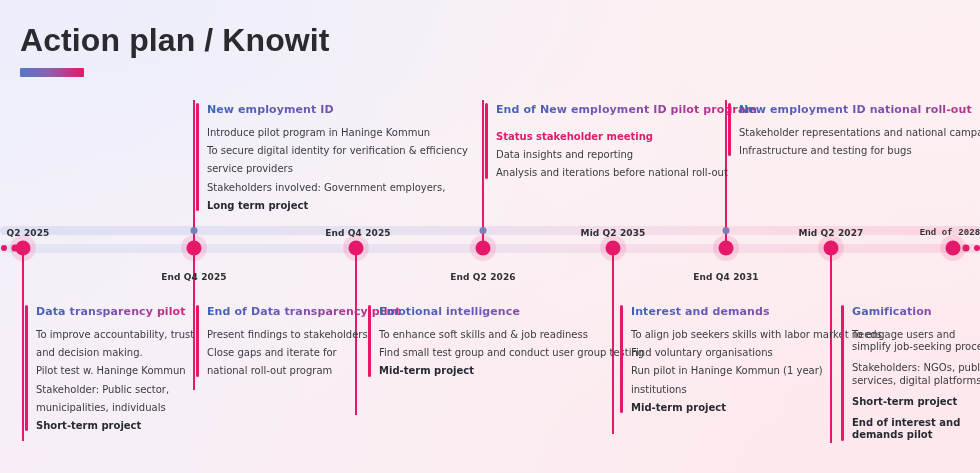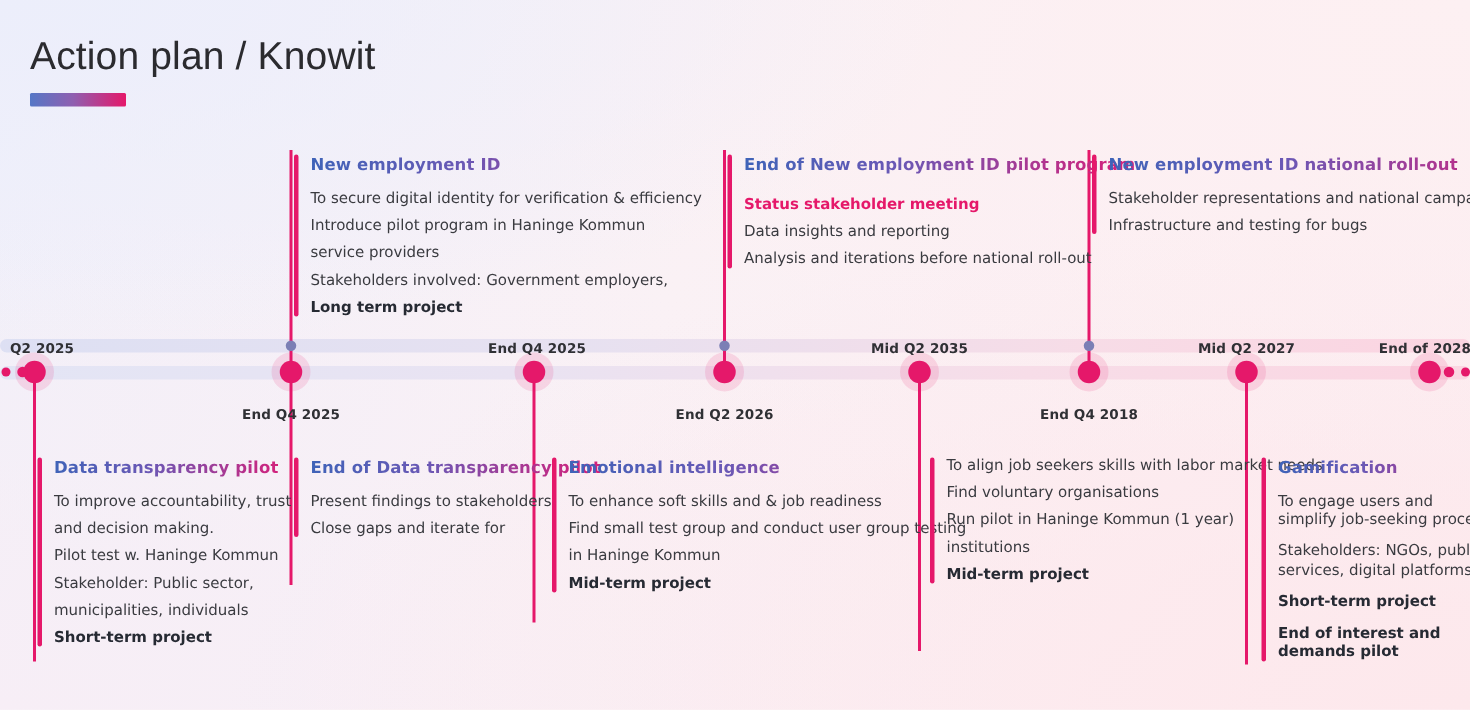--- a/index.html
+++ b/index.html
@@ -14,22 +14,22 @@
       radial-gradient(120% 90% at 0% 0%, #eceefb 0%, rgba(236,238,251,0) 55%),
       radial-gradient(120% 110% at 100% 0%, #fdf0f2 0%, rgba(253,240,242,0) 60%),
       radial-gradient(130% 110% at 100% 100%, #fde8ec 0%, rgba(253,232,236,0) 65%),
       radial-gradient(120% 110% at 0% 100%, #f7eef6 0%, rgba(247,238,246,0) 65%),
       linear-gradient(110deg,#f0f0fa 0%,#faf1f5 45%,#fdecf0 100%);
   }
 
   
   #title-block{position:absolute;left:20px;top:22px;}
   #page-title{
-    font-size:26px;color:#2b2b2f;letter-spacing:.1px;
-    font-family:"Liberation Sans","DejaVu Sans",sans-serif;font-weight:400;
+    font-size:32px;color:#2b2b2f;letter-spacing:.1px;
+    font-family:"Liberation Sans","DejaVu Sans",sans-serif;font-weight:700;
     white-space:nowrap;
   }
   #title-rule{
     margin-top:9px;width:64px;height:9px;border-radius:1px;
     background:linear-gradient(90deg,#5577c6 0%,#8f5fb0 45%,#e5186a 100%);
   }
 
   
   #axis{position:absolute;left:0;top:244px;width:980px;height:9px;
     background:linear-gradient(90deg,#e3e5f5 0%,#e9e3f2 35%,#f7dde8 70%,#fbd6e2 100%);
@@ -141,32 +141,32 @@
       <div class="enddot" style="left: 4px; top: 248px; width: 6px; height: 6px;"></div>
       <div class="enddot" style="left: 15px; top: 248px; width: 7px; height: 7px;"></div>
       <div class="enddot" style="left: 966px; top: 248px; width: 7px; height: 7px;"></div>
       <div class="enddot" style="left: 977px; top: 248px; width: 6px; height: 6px;"></div>
     </div>
   <div id="axis-labels-layer">
       <div class="axis-label above" style="left: 28px; top: 228px;">Q2 2025</div>
       <div class="axis-label above" style="left: 358px; top: 228px;">End Q4 2025</div>
       <div class="axis-label above" style="left: 613px; top: 228px;">Mid Q2 2035</div>
       <div class="axis-label above" style="left: 831px; top: 228px;">Mid Q2 2027</div>
-      <div class="axis-label above" style="left: 950px; top: 228px;">End of 2028</div>
+      <div class="axis-label above" style="left: 950px; top: 228px; font-family: Liberation Mono, monospace;">End of 2028</div>
       <div class="axis-label below" style="left: 194px; top: 272px;">End Q4 2025</div>
       <div class="axis-label below" style="left: 483px; top: 272px;">End Q2 2026</div>
-      <div class="axis-label below" style="left: 726px; top: 272px;">End Q4 2018</div>
+      <div class="axis-label below" style="left: 726px; top: 272px;">End Q4 2031</div>
     </div>
 
   <div id="cards-above-layer">
       <div class="card" style="left: 196px; top: 103px;">
         <div class="bar"></div>
         <h3>New employment ID</h3>
+        <p>Introduce pilot program in Haninge Kommun</p>
         <p>To secure digital identity for verification &amp; efficiency</p>
-        <p>Introduce pilot program in Haninge Kommun</p>
         <p>service providers</p>
         <p>Stakeholders involved: Government employers,</p>
         <p class="bold">Long term project</p>
       </div>
       <div class="card" style="left: 485px; top: 103px;">
         <div class="bar"></div>
         <h3>End of New employment ID pilot program</h3>
         <p class="pink">Status stakeholder meeting</p>
         <p>Data insights and reporting</p>
         <p>Analysis and iterations before national roll-out</p>
@@ -187,31 +187,32 @@
         <p>Pilot test w. Haninge Kommun</p>
         <p>Stakeholder: Public sector,</p>
         <p>municipalities, individuals</p>
         <p class="bold">Short-term project</p>
       </div>
       <div class="card" style="left: 196px; top: 305px;">
         <div class="bar"></div>
         <h3>End of Data transparency pilot</h3>
         <p>Present findings to stakeholders.</p>
         <p>Close gaps and iterate for</p>
+        <p>national roll-out program</p>
       </div>
       <div class="card" style="left: 368px; top: 305px;">
         <div class="bar"></div>
         <h3>Emotional intelligence</h3>
         <p>To enhance soft skills and &amp; job readiness</p>
         <p>Find small test group and conduct user group testing</p>
-        <p>in Haninge Kommun</p>
         <p class="bold">Mid-term project</p>
       </div>
       <div class="card" style="left: 620px; top: 305px;">
         <div class="bar"></div>
+        <h3>Interest and demands</h3>
         <p>To align job seekers skills with labor market needs</p>
         <p>Find voluntary organisations</p>
         <p>Run pilot in Haninge Kommun (1 year)</p>
         <p>institutions</p>
         <p class="bold">Mid-term project</p>
       </div>
       <div class="card tight" style="left: 841px; top: 305px;">
         <div class="bar"></div>
         <h3>Gamification</h3>
         <p>To engage users and</p>

